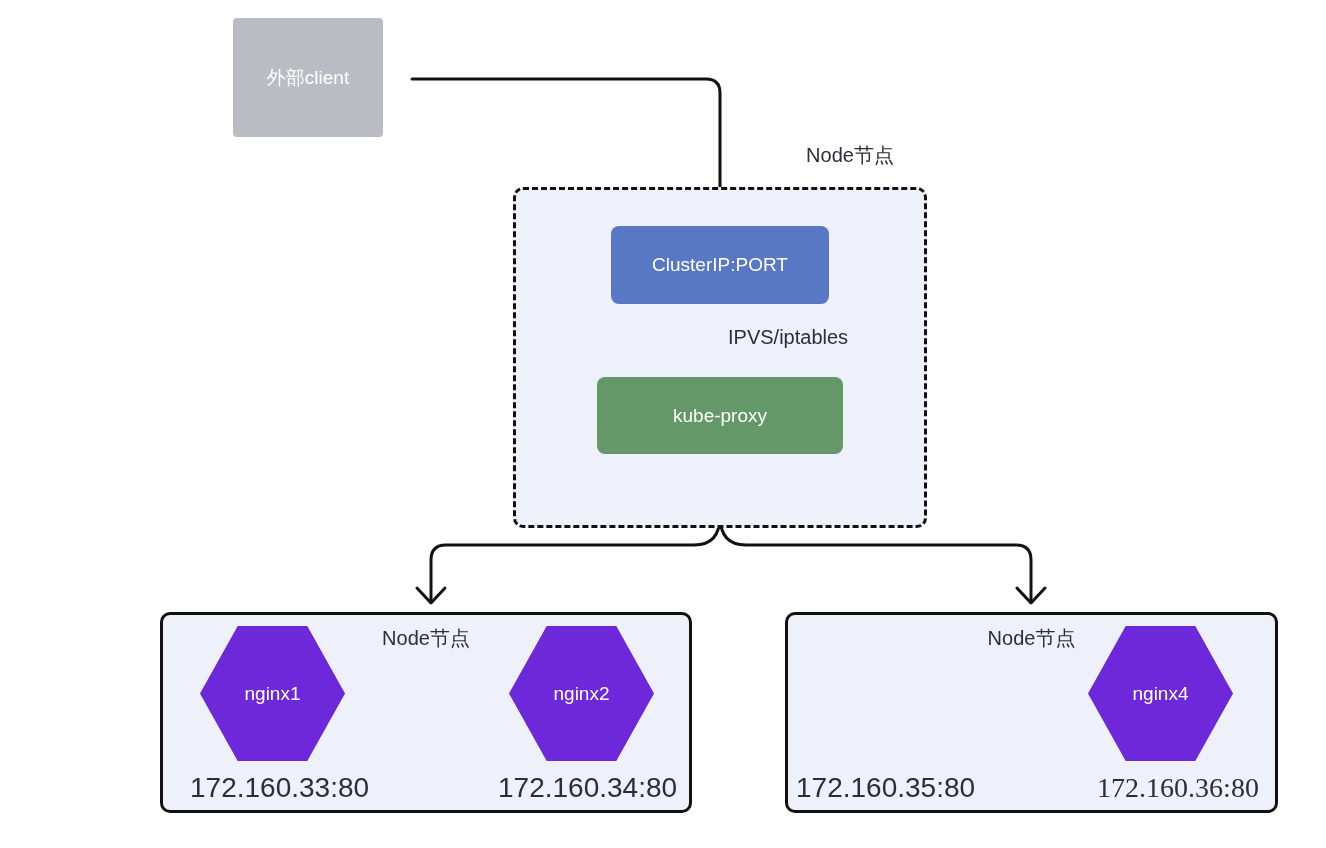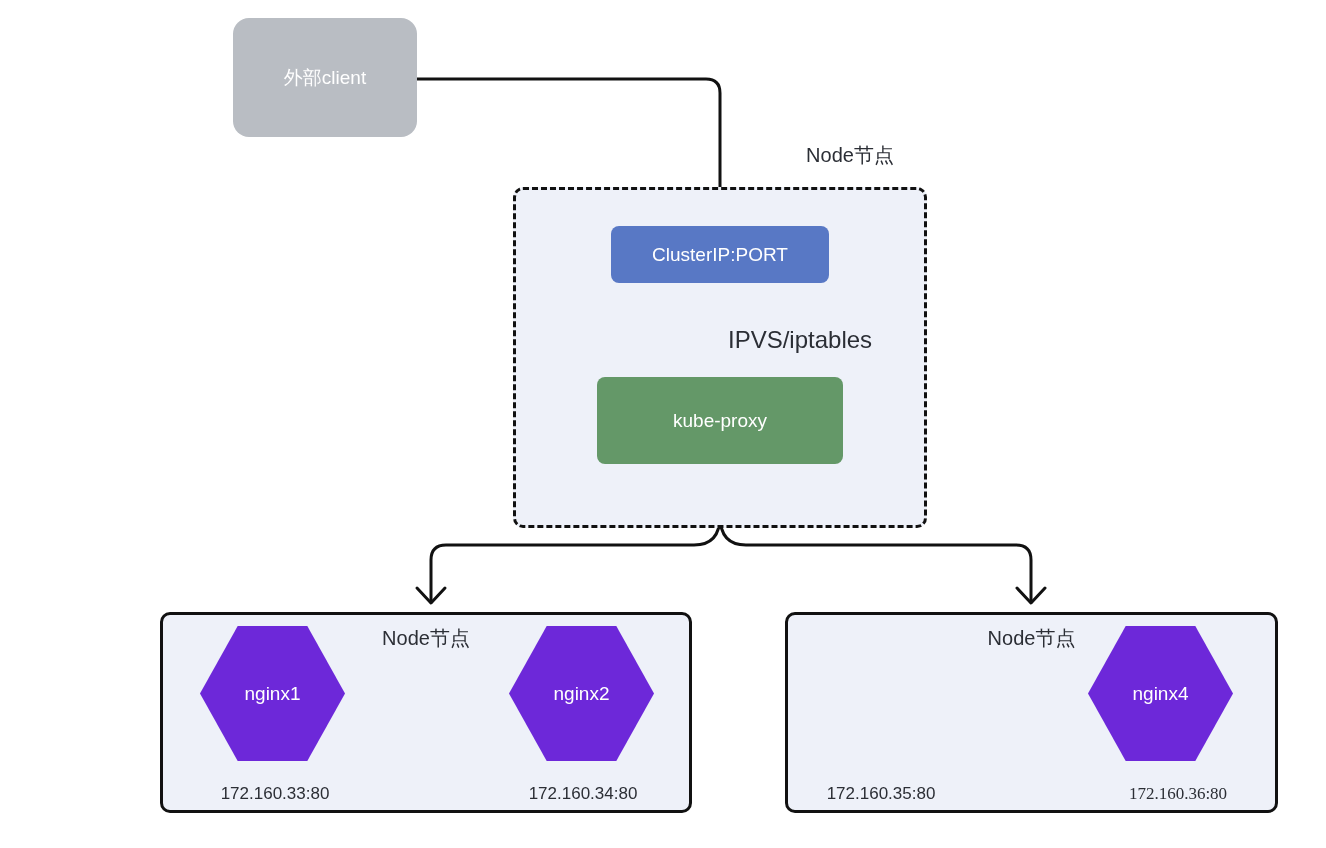--- a/index.html
+++ b/index.html
@@ -26,57 +26,57 @@
     display: flex;
     align-items: center;
     justify-content: center;
     box-sizing: border-box;
     font-size: 19px;
     color: #ffffff;
     text-align: center;
   }
   .client-box {
     left: 233px; top: 18px;
-    width: 184px; height: 119px;
+    width: 150px; height: 119px;
     background: #b9bdc3;
-    border-radius: 16px;
+    border-radius: 4px;
   }
   .group-label {
     position: absolute;
     left: 790px; top: 142px;
     width: 120px;
     text-align: center;
     font-size: 20px;
     color: #2b2e35;
   }
   .node-group {
     position: absolute;
     left: 513px; top: 187px;
     width: 414px; height: 341px;
     box-sizing: border-box;
     background: #eef1f9;
     border: 3px dashed #111111;
     border-radius: 10px;
   }
   .clusterip-box {
     left: 611px; top: 226px;
-    width: 218px; height: 57px;
+    width: 218px; height: 78px;
     background: #5878c5;
     border-radius: 8px;
   }
   .kubeproxy-box {
     left: 597px; top: 377px;
-    width: 246px; height: 87px;
+    width: 246px; height: 77px;
     background: #649868;
     border-radius: 8px;
   }
   .edge-label {
     position: absolute;
     left: 728px; top: 326px;
-    font-size: 24px;
+    font-size: 20px;
     color: #2b2e35;
     white-space: nowrap;
   }
   .worker-box {
     position: absolute;
     box-sizing: border-box;
     background: #eef1f9;
     border: 3px solid #111111;
     border-radius: 10px;
     height: 201px;
@@ -105,21 +105,21 @@
   }
   .hex-1 { left: 37px;  }
   .hex-2 { left: 346px; }
   .hex-3 { left: 14px;  }
   .hex-4 { left: 300px; justify-content: center; }
   .endpoint {
     position: absolute;
     bottom: 6px;
     width: 170px;
     text-align: center;
-    font-size: 17px;
+    font-size: 28px;
     color: #2b2e35;
     white-space: nowrap;
   }
   .ep-1 { left: 27px;  }
   .ep-2 { left: 335px; }
   .ep-3 { left: 8px;   }
   .ep-4 { left: 305px; font-family: Liberation Serif, serif; }
 </style>
 </head>
 <body>

